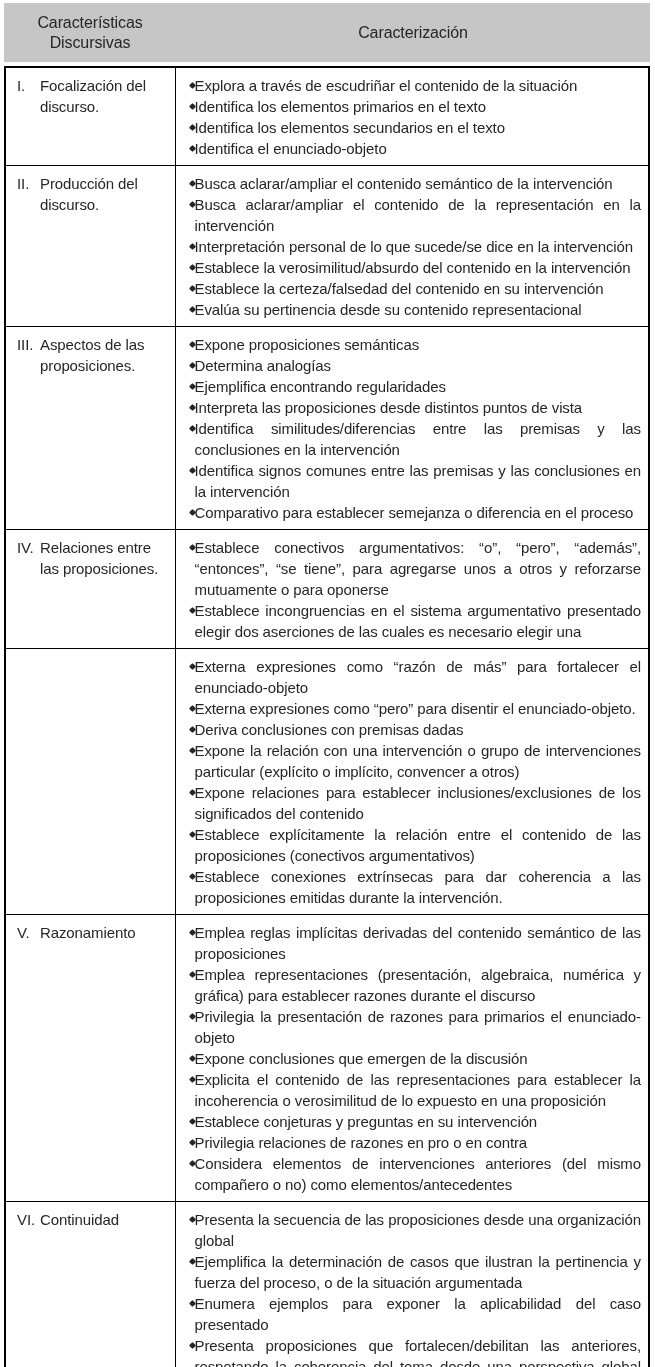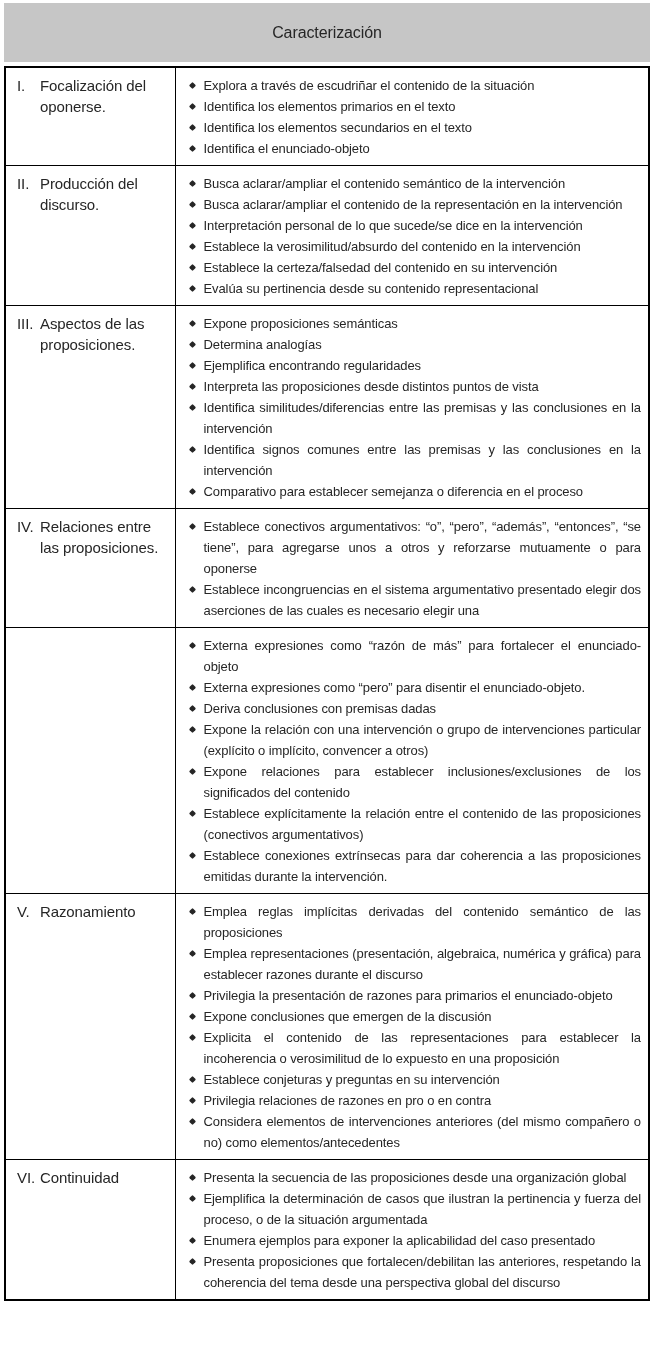--- a/index.html
+++ b/index.html
@@ -53,22 +53,21 @@
   }
   .leftwrap { display: flex; }
   .rownum { flex: none; min-width: 23px; }
   .rowlabel { flex: 1; }
   td.tcell-right {
     padding: 7px 7px 6px 14px;
   }
   ul.bullets { list-style: none; margin: 0; padding: 0; }
   ul.bullets li {
     display: flex;
-    gap: 9px;
-    font-size: 13px;
+    font-size: 15px;
     line-height: 21px;
     letter-spacing: -0.1px;
     justify-content: flex-end;
   }
   .dot {
     flex: none;
     width: 5px;
     height: 5px;
     margin-top: 8px;
     background: #262626;
@@ -79,31 +78,32 @@
     flex: 1;
     text-align: justify;
   }
 </style>
 </head>
 <body>
 
 <div class="page">
 
   <div class="header-band">
+    <div class="header-cell c1">Características Discursivas</div>
     <div class="header-cell c2">Caracterización</div>
   </div>
 
   <table class="body-table">
     <tbody>
 
       <tr>
         <td class="tcell-left">
           <div class="leftwrap">
             <span class="rownum">I.</span>
-            <span class="rowlabel">Focalización del oponerse.</span>
+            <span class="rowlabel">Focalización del discurso.</span>
           </div>
         </td>
         <td class="tcell-right">
           <ul class="bullets">
             <li>
                 <span class="dot"></span>
                 <span class="btext">Explora a través de escudriñar el contenido de la situación</span>
               </li>
             <li>
                 <span class="dot"></span>

